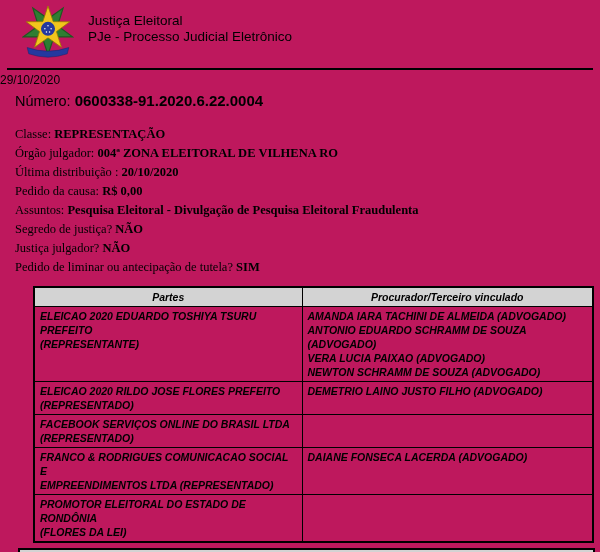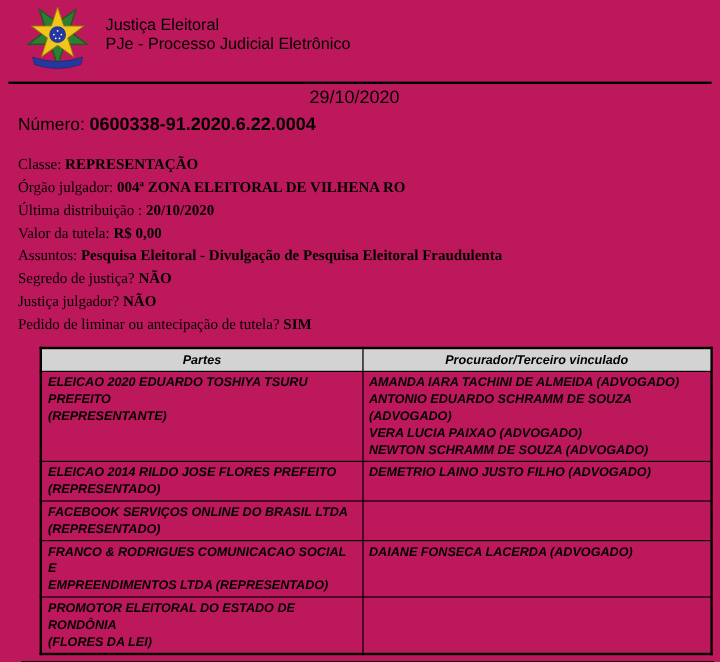--- a/index.html
+++ b/index.html
@@ -7,21 +7,21 @@
   body { font-family:"Liberation Sans","DejaVu Sans",sans-serif; color:#000; }
   .page { width:600px; height:552px; background:#be185d; overflow:hidden; position:relative; }
 
   
   .header { display:flex; align-items:flex-start; padding:4px 0 0 22px; height:66px; }
   .logo { width:52px; height:58px; flex:0 0 auto; }
   .header-text { margin:9px 0 0 14px; font-size:13.5px; line-height:16px; }
 
   .rule { border-top:2px solid #000; margin:2px 7px 0 7px; }
 
-  .date-line { text-align:center; font-size:15px; padding:3px 9px 0 0; }
+  .date-line { text-align:left; font-size:12px; padding:3px 9px 0 0; }
 
   .numero-line { margin:5px 0 16px 15px; font-size:14.5px; }
   .numero-line b { font-size:15px; }
 
   .details { margin:7px 0 0 15px; font-size:12.5px; }
   .detail-line { line-height:19px; white-space:nowrap;font-family:Liberation Serif, serif; }
   .detail-line b { }
 
   table { border-collapse:collapse; table-layout:fixed; }
   .parties-table { margin:9px 0 0 33px; width:559px; border:2px solid #000; font-size:10.5px; font-weight:bold;font-style:italic; }
@@ -63,21 +63,21 @@
 
   <div class="numero-line">
     <span>Número:</span>
     <b>0600338-91.2020.6.22.0004</b>
   </div>
 
   <div class="details">
     <div class="detail-line"><span>Classe: </span><b>REPRESENTAÇÃO</b></div>
     <div class="detail-line"><span>Órgão julgador: </span><b>004ª ZONA ELEITORAL DE VILHENA RO</b></div>
     <div class="detail-line"><span>Última distribuição : </span><b>20/10/2020</b></div>
-    <div class="detail-line"><span>Valor da tutela: </span><b>R$ 0,00</b></div>
+    <div class="detail-line"><span>Pedido da causa: </span><b>R$ 0,00</b></div>
     <div class="detail-line"><span>Assuntos: </span><b>Pesquisa Eleitoral - Divulgação de Pesquisa Eleitoral Fraudulenta</b></div>
     <div class="detail-line"><span>Segredo de justiça? </span><b>NÃO</b></div>
     <div class="detail-line"><span>Justiça julgador? </span><b>NÃO</b></div>
     <div class="detail-line"><span>Pedido de liminar ou antecipação de tutela? </span><b>SIM</b></div>
   </div>
 
   <table class="parties-table">
     <colgroup>
         <col style="width:268px">
         <col style="width:291px">
@@ -91,21 +91,21 @@
     <tbody>
       <tr>
         <td class="pre">ELEICAO 2020 EDUARDO TOSHIYA TSURU PREFEITO
 (REPRESENTANTE)</td>
         <td class="pre">AMANDA IARA TACHINI DE ALMEIDA (ADVOGADO)
 ANTONIO EDUARDO SCHRAMM DE SOUZA (ADVOGADO)
 VERA LUCIA PAIXAO (ADVOGADO)
 NEWTON SCHRAMM DE SOUZA (ADVOGADO)</td>
       </tr>
       <tr>
-        <td class="pre">ELEICAO 2014 RILDO JOSE FLORES PREFEITO
+        <td class="pre">ELEICAO 2020 RILDO JOSE FLORES PREFEITO
 (REPRESENTADO)</td>
         <td class="pre">DEMETRIO LAINO JUSTO FILHO (ADVOGADO)</td>
       </tr>
       <tr>
         <td class="pre">FACEBOOK SERVIÇOS ONLINE DO BRASIL LTDA
 (REPRESENTADO)</td>
         <td class="pre"></td>
       </tr>
       <tr>
         <td class="pre">FRANCO &amp; RODRIGUES COMUNICACAO SOCIAL  E

